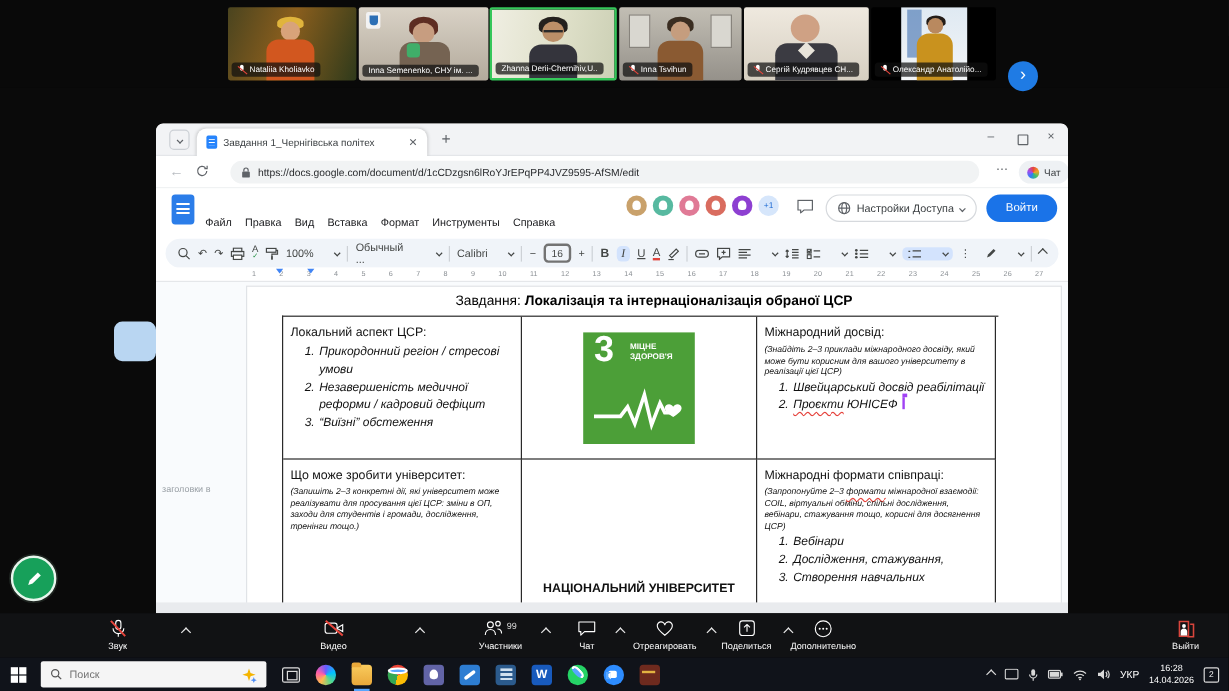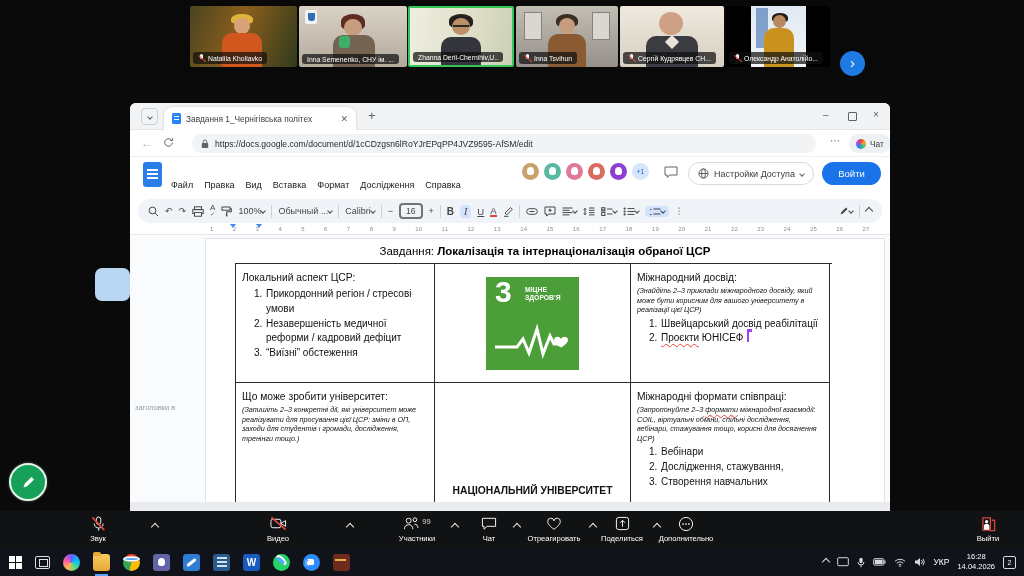--- a/index.html
+++ b/index.html
@@ -126,21 +126,21 @@
           display:flex;align-items:center;gap:5px;padding:0 9px;font-size:9px;color:#3c4043}
   .signin{position:absolute;left:692px;top:5px;width:59px;height:23px;background:#1a73e8;color:#fff;
           border-radius:12px;font-size:9.5px;display:flex;align-items:center;justify-content:center}
 
   .dtools{position:absolute;left:8px;top:96px;width:744px;height:24px;background:#f0f4f9;border-radius:12px;
           display:flex;align-items:center;gap:6px;padding:0 10px;font-size:9px;color:#444746}
   .dtools svg{display:block}
   .sep{width:1px;height:13px;background:#cdd1d6}
   .tbox{border:2px solid #737373;border-radius:4px;padding:0 5px;font-size:8.5px;line-height:12px}
   .hlb{background:#d3e3fd;border-radius:4px;padding:1px 4px}
-  .dd{display:flex;align-items:center;gap:0}
+  .dd{display:flex;align-items:center;gap:18px}
   .bB{font-weight:bold;font-size:10px}
   .bI{font-style:italic;font-family:"Liberation Serif",serif;font-size:10px}
   .bU{text-decoration:underline;font-size:9.5px}
   .bA{font-size:9.5px;border-bottom:2.5px solid #e0443e;line-height:9px}
   .spellA{font-size:8px;line-height:7px;text-align:center}
   .spellA small{display:block;font-size:6px;color:#1e8e3e}
   .spacer{flex:1}
 
   .ruler{position:absolute;left:0;top:120px;width:760px;height:12px;background:#fff;border-bottom:1px solid #e5e7ea;overflow:hidden}
   .rnums{position:absolute;left:80px;top:2.5px;right:6px;white-space:nowrap;overflow:hidden;
@@ -151,21 +151,21 @@
   .canvas::after{content:"";position:absolute;left:0;bottom:0;width:100%;height:9px;background:#e9ebee}
   .page{position:absolute;left:75px;top:3px;width:680px;height:280px;background:#fff;border:1px solid #e0e3e7}
   .ohint{position:absolute;left:5px;top:168px;font-size:7.5px;color:#9aa0a6}
   .ptitle{position:absolute;left:0;right:0;top:6px;text-align:center;font-size:11.5px;color:#000}
   .doc-table{position:absolute;left:29px;top:24px;width:597px;display:grid;
              grid-template-columns:199px 196px 199px;grid-template-rows:119px 141px;
              border-left:1.2px solid #2a2a2a;border-top:1.2px solid #2a2a2a;color:#111}
   .cl{border-right:1.2px solid #2a2a2a;border-bottom:1.2px solid #2a2a2a;padding:3px 6px 0 6px;overflow:hidden;position:relative}
   .chead{font-weight:normal;font-size:10.3px}
   .chint{font-style:italic;font-size:7.2px;line-height:1.32;margin-top:1px}
-  .clist{margin:2px 0 0;padding-left:23px;font-size:10px;line-height:1.48}
+  .clist{margin:2px 0 0;padding-left:23px;font-style:italic;font-size:10px;line-height:1.48}
   .clist li{padding-left:1px}
   .sqr{text-decoration:underline;text-decoration-style:wavy;text-decoration-color:#e5443e;
        text-decoration-thickness:1px;text-underline-offset:2px}
   .caret{display:inline-block;width:1.6px;height:10px;background:#a142f4;vertical-align:-1px;margin-left:4px;position:relative}
   .caret::before{content:"";position:absolute;top:-3px;left:0;width:4.5px;height:3px;background:#a142f4}
   .sdgcell{display:flex;justify-content:center;padding-top:13px}
   .sdg{width:93px;height:93px;background:#4c9f38;position:relative;color:#fff}
   .sdg .n{position:absolute;left:9px;top:-2px;font-size:30px;font-weight:bold}
   .sdg .lb{position:absolute;left:39px;top:9px;width:50px;font-size:6.8px;font-weight:bold;line-height:1.25}
   .sdg svg{position:absolute;left:7px;bottom:11px}
@@ -376,21 +376,21 @@
     </div>
 
     <div class="dhead">
       <span class="dlogo"></span>
       <div class="dmenu">
         <span>Файл</span>
         <span>Правка</span>
         <span>Вид</span>
         <span>Вставка</span>
         <span>Формат</span>
-        <span>Дослідження</span>
+        <span>Инструменты</span>
         <span>Справка</span>
       </div>
       <div class="avs">
         <span class="av av1"></span>
         <span class="av av2"></span>
         <span class="av av3"></span>
         <span class="av av4"></span>
         <span class="av av5"></span>
         <span class="plus1">+1</span>
       </div>
@@ -665,20 +665,33 @@
     </div>
   </div>
 
   <div class="abs tkb">
     <span class="winlogo">
         <i></i>
         <i></i>
         <i></i>
         <i></i>
       </span>
+    <div class="srch">
+      <svg width="10" height="10">
+          <circle cx="4" cy="4" r="3" stroke="#555" fill="none"></circle>
+          <line x1="6.3" y1="6.3" x2="9" y2="9" stroke="#555"></line>
+        </svg>
+      <input placeholder="Поиск" style="">
+      <span class="spark">
+        <svg width="13" height="13">
+            <path d="M6.5 1l1.3 3.9L12 6.2 7.8 7.5 6.5 11.4 5.2 7.5 1 6.2l4.2-1.3z" fill="#f4b400"></path>
+            <path d="M10.5 8.2l.7 1.9 1.9.7-1.9.7-.7 1.9-.7-1.9-1.9-.7 1.9-.7z" fill="#4e8df5"></path>
+          </svg>
+      </span>
+    </div>
     <span class="tvw"></span>
     <span class="ticon i-cop"></span>
     <span class="ticon i-fold on"></span>
     <span class="ticon i-chr on"></span>
     <span class="ticon i-ppl"></span>
     <span class="ticon i-any"></span>
     <span class="ticon i-calc"></span>
     <span class="ticon i-word">W</span>
     <span class="ticon i-wa on"></span>
     <span class="ticon i-zoom on"></span>

